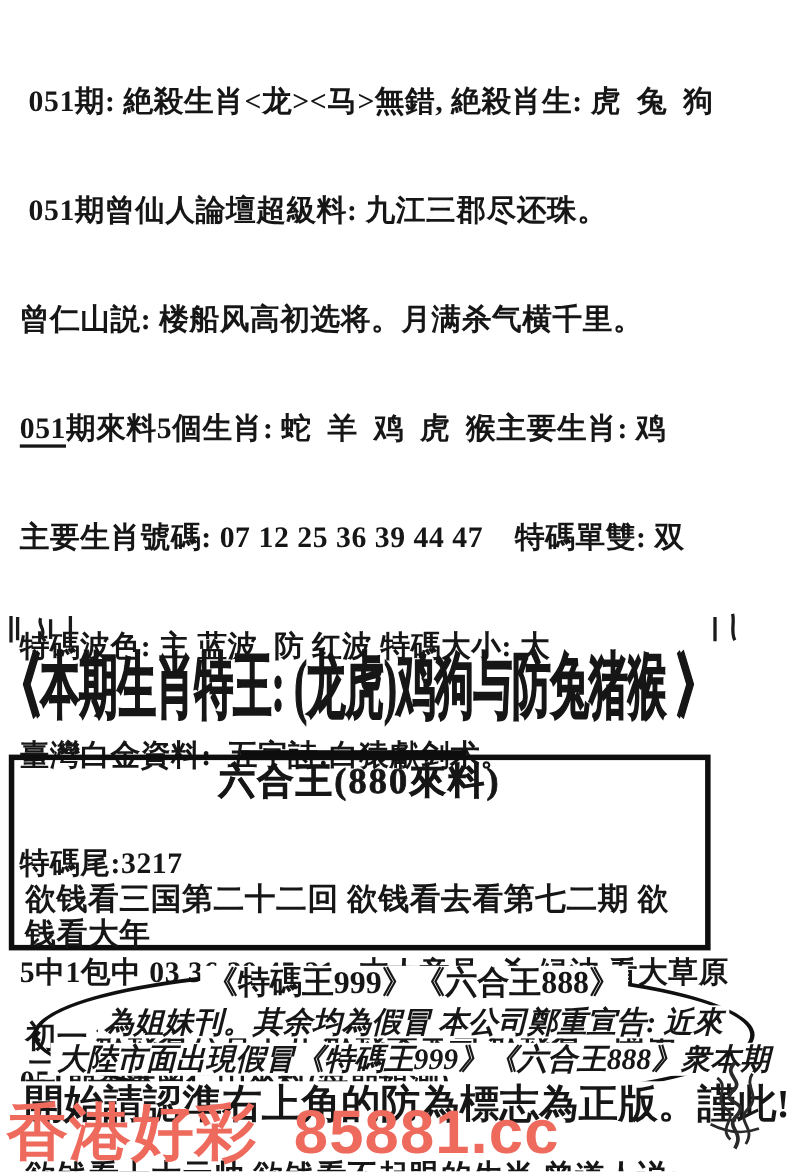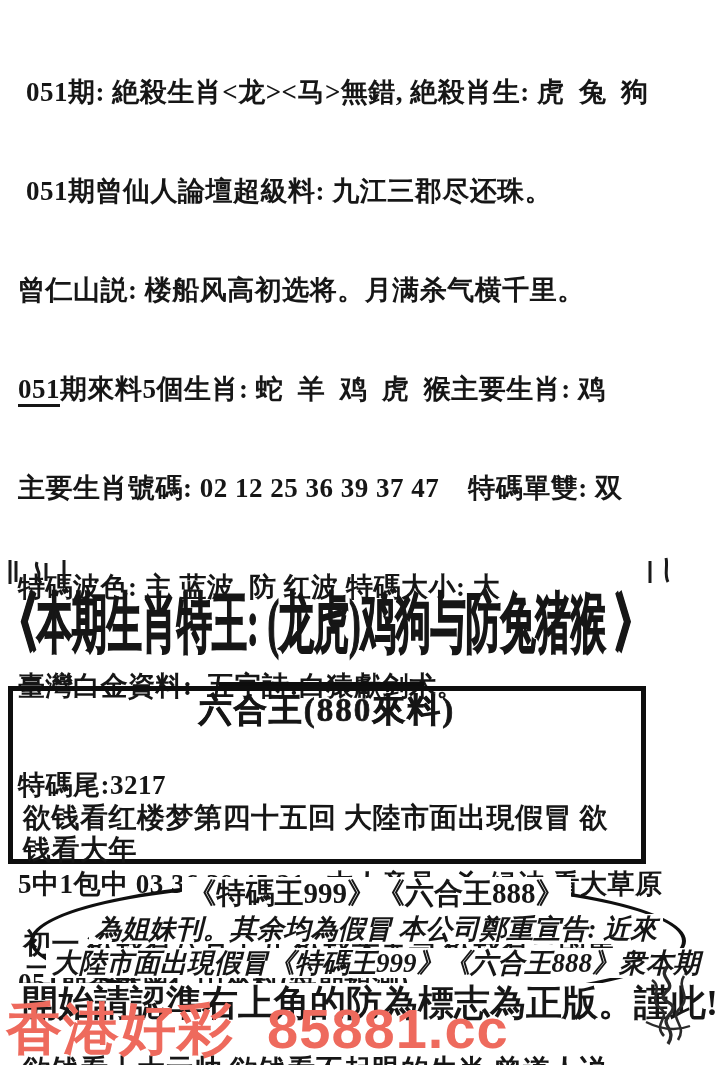--- a/index.html
+++ b/index.html
@@ -51,21 +51,21 @@
 <div class="sheet">
 
   <div class="toplines">
     <div class="tl indent">051期: 絶殺生肖&lt;龙&gt;&lt;马&gt;無錯, 絶殺肖生: 虎  兔  狗</div>
     <div class="tl indent">051期曾仙人論壇超級料: 九江三郡尽还珠。</div>
     <div class="tl">曾仁山説: 楼船风高初选将。月满杀气横千里。</div>
     <div class="tl tl-flex">
       <span><span class="u">051</span><span>期來料5個生肖: 蛇  羊  鸡  虎  猴</span></span>
       <span>主要生肖: 鸡</span>
     </div>
-    <div class="tl">主要生肖號碼: 02 12 25 36 39 37 47    特碼單雙: 双</div>
+    <div class="tl">主要生肖號碼: 07 12 25 36 39 44 47    特碼單雙: 双</div>
     <div class="tl">特碼波色: 主 蓝波  防 红波 特碼大小: 大</div>
     <div class="tl">臺灣白金資料:  五字詩:白猿獻剑术。</div>
     <div class="tl">特碼尾:3217</div>
     <div class="tl">5中1包中 03 36 39 45 21   本人意見: 杀:绿波 看大草原</div>
     <div class="tl">051期香港曾仁山來料(每期預測)</div>
     
     
     
     
     
@@ -84,21 +84,21 @@
 
   <div class="headline">
     <span>《本期生肖特王: (龙虎)鸡狗与防兔猪猴 》</span>
   </div>
 
   <div class="bar-artifact"></div>
 
   <div class="tipbox">
     <div class="tipbox-title">六合王(880來料)</div>
     <div class="tipbox-body">
-      <div>欲钱看红楼梦第四十五回 大陸市面出現假冒 欲钱看大年</div>
+      <div>欲钱看三国第二十二回 欲钱看去看第七二期 欲钱看大年</div>
       <div>初一 欲钱看八月十五 欲钱买宝马 欲钱看三国第二十二回</div>
       <div>欲钱看十大元帅 欲钱看不起眼的生肖 曾道人说: 昔在长安</div>
       
     </div>
   </div>
 
   <div class="oval"></div>
   <div class="ovline ov1"><span>《特碼王999》《六合王888》</span></div>
   <div class="ovline ov2"><span>為姐妹刊。其余均為假冒 本公司鄭重宣告: 近來</span></div>
   <div class="ovline ov3"><span>大陸市面出現假冒《特碼王999》《六合王888》衆本期</span></div>

